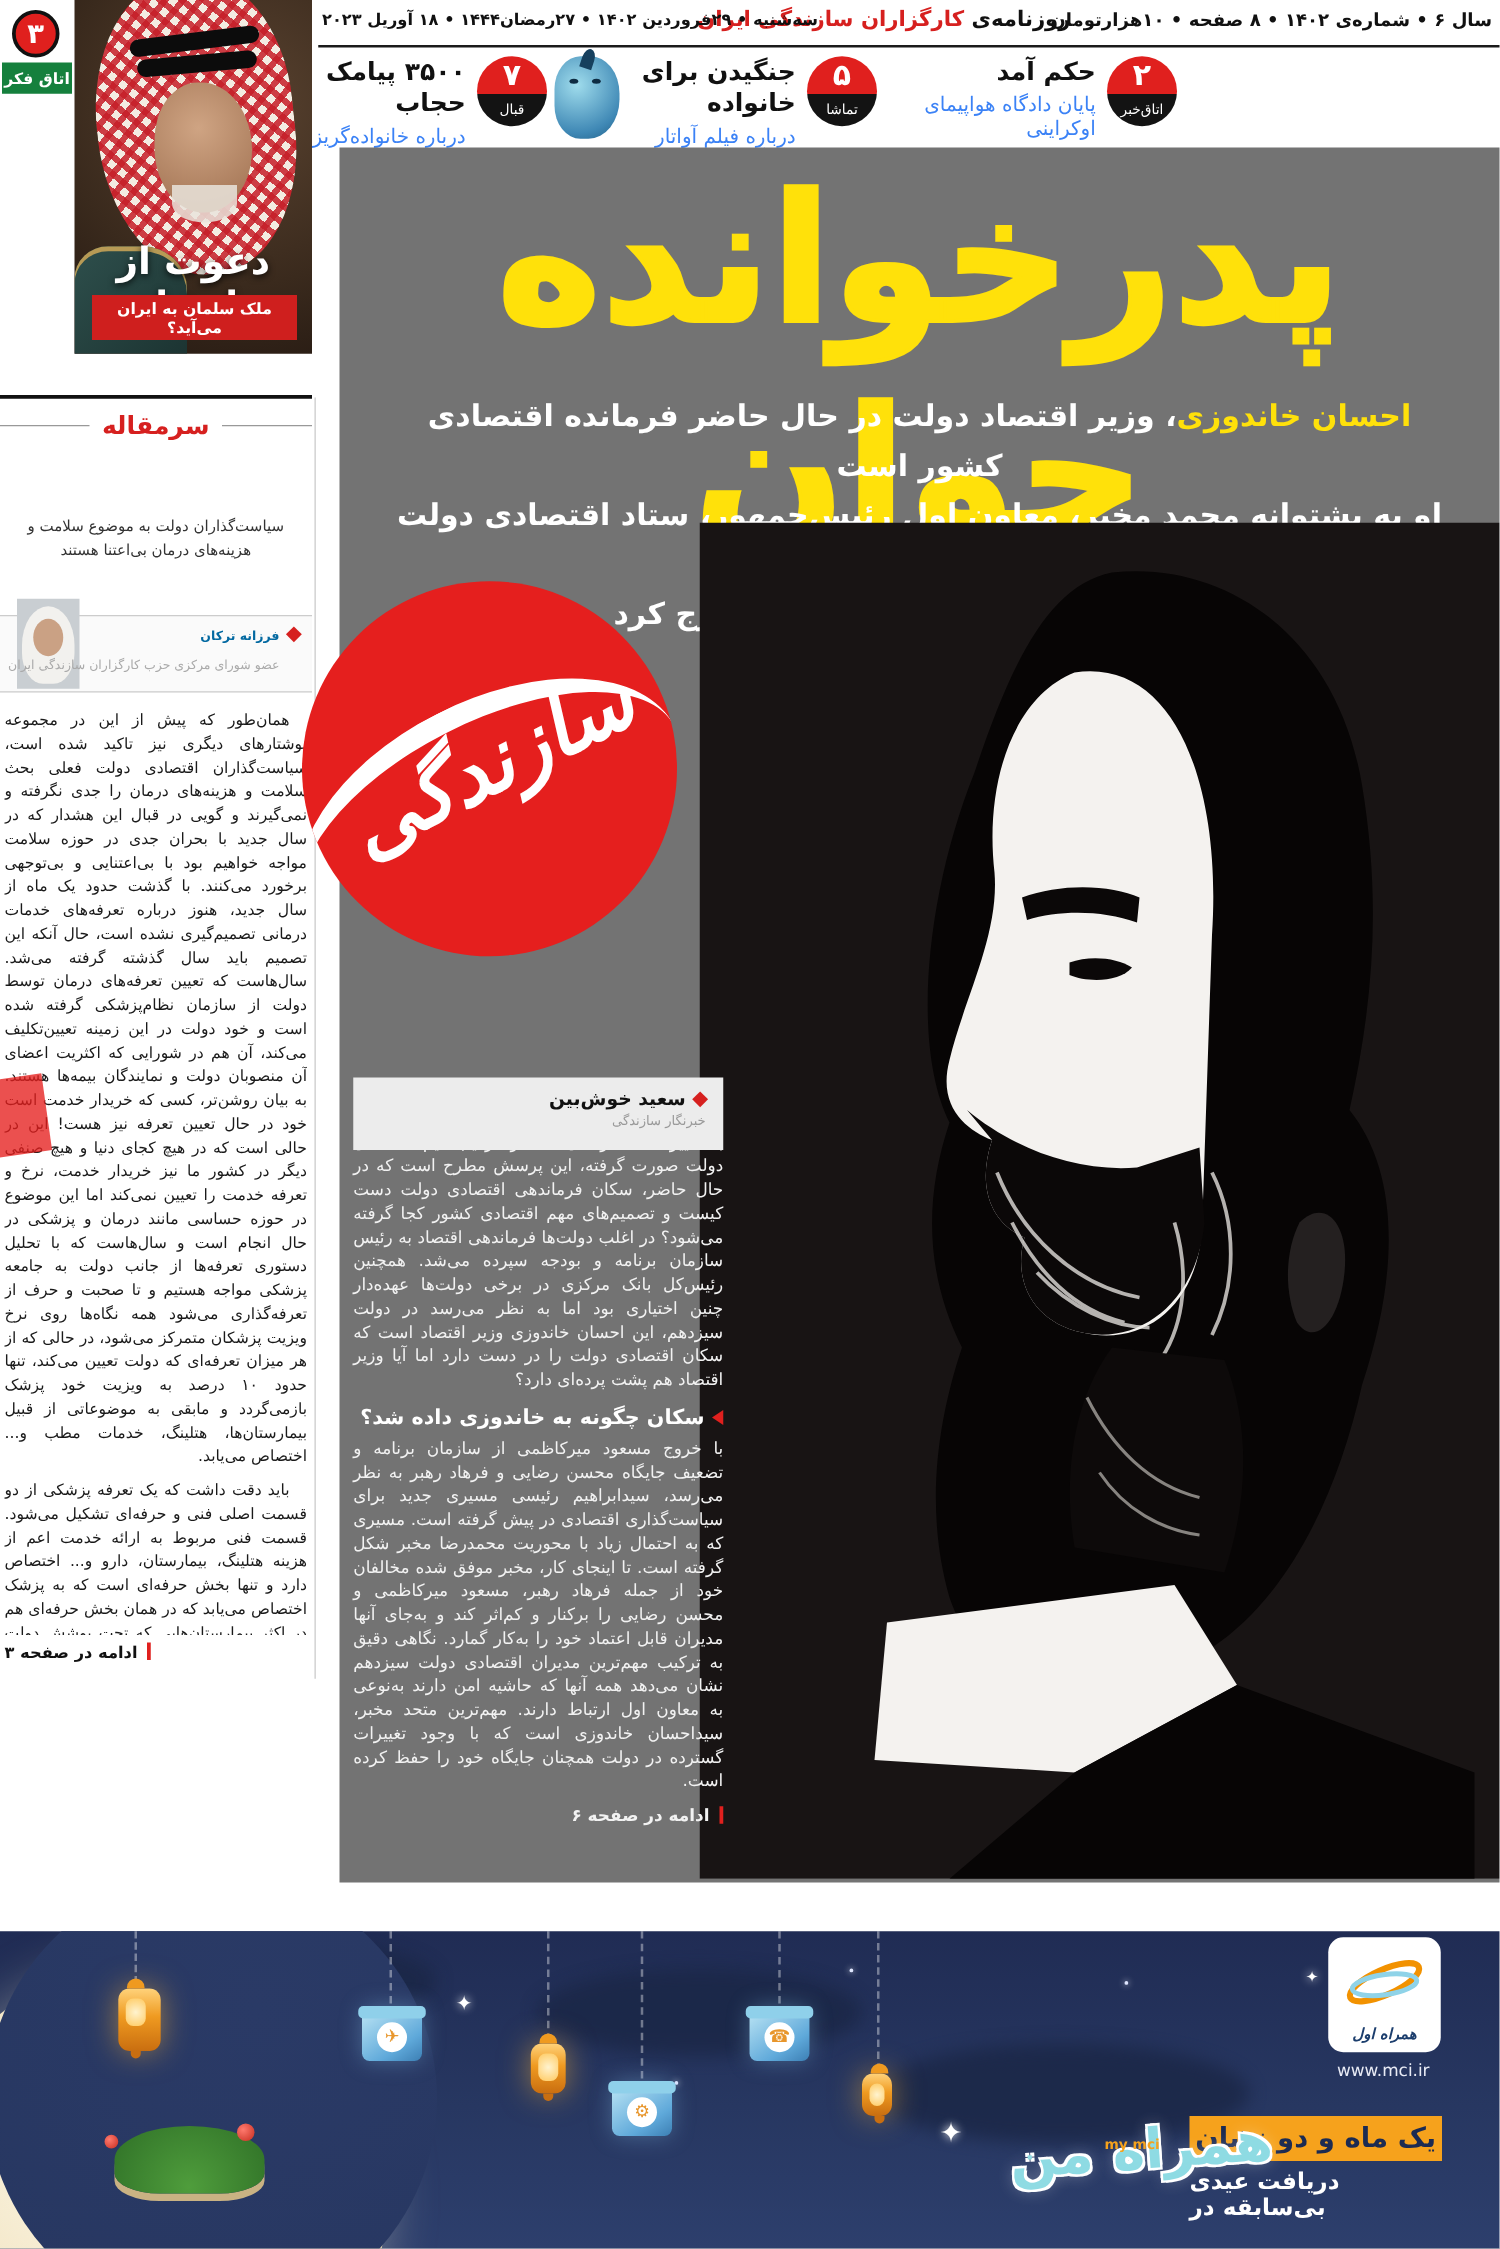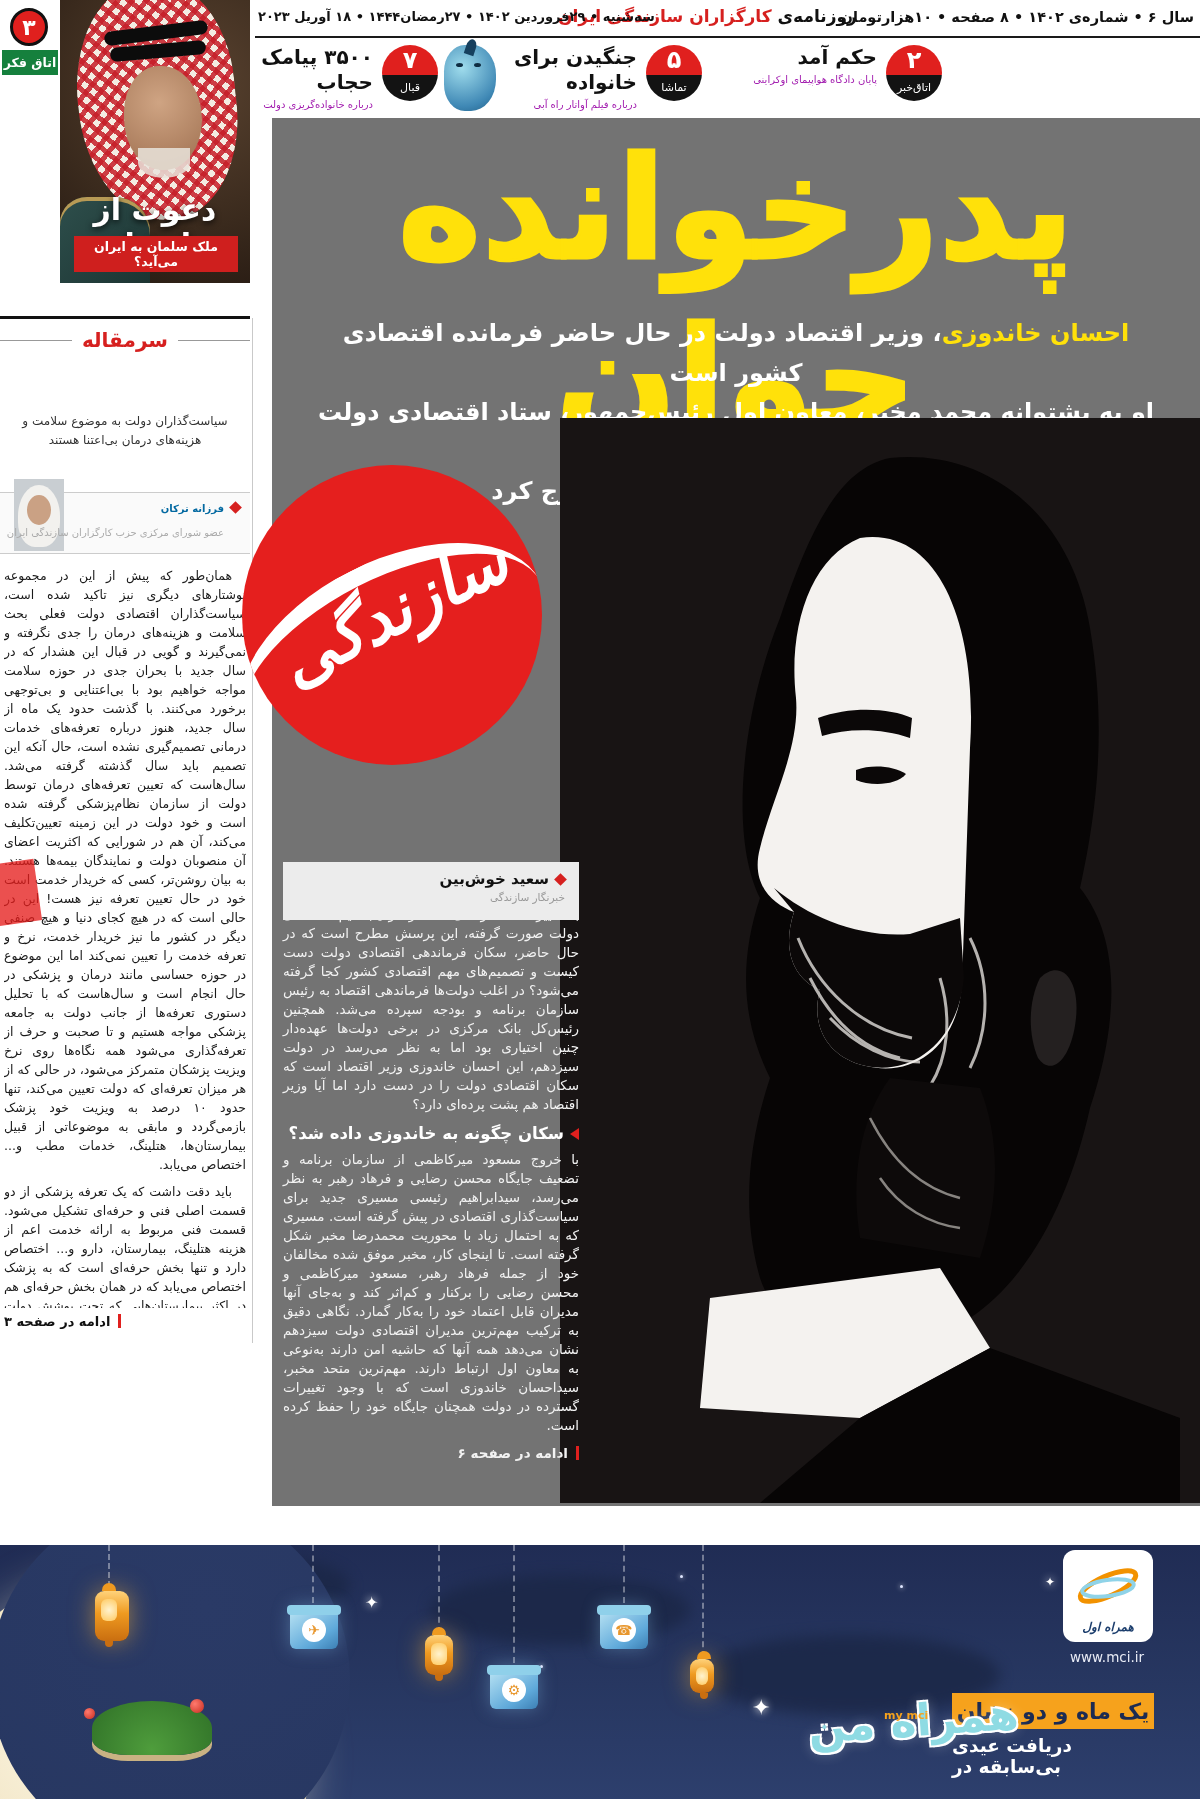--- a/index.html
+++ b/index.html
@@ -17,21 +17,21 @@
   .mh-rule    { position:absolute; top:36px; left:255px;  right:0; height:2px; background:#1a1a1a; }
 
   
   .idx-item { position:absolute; top:45px; height:66px; display:flex; gap:9px; align-items:flex-start; }
   .idx-circle { width:56px; height:56px; border-radius:50%; flex:0 0 56px;
     background:linear-gradient(180deg,#e0201e 0 54%,#131313 54% 100%);
     position:relative; }
   .idx-num   { position:absolute; top:1px; left:0; right:0; text-align:center; color:#fff; font-size:24px; font-weight:bold; }
   .idx-label { position:absolute; bottom:7px; left:0; right:0; text-align:center; color:#fff; font-size:11px; }
   .idx-title { font-size:20px; font-weight:bold; color:#111; line-height:1.25; }
-  .idx-sub   { font-size:10px; color:#a21caf; margin-top:4px; }
+  .idx-sub   { font-size:16px; color:#3b82f6; margin-top:4px; }
   .avatar-thumb { position:absolute; top:0; left:-2px; width:52px; height:66px;
     background:radial-gradient(circle at 35% 35%, #9fdcec, #3f88b5 70%, #205e86);
     border-radius:40% 45% 48% 40%; }
   .avatar-thumb:before { content:""; position:absolute; top:18px; left:12px; width:7px; height:4px; background:#0e2c42; border-radius:50%; box-shadow:18px 0 0 #0e2c42; }
   .avatar-thumb:after  { content:""; position:absolute; top:-6px; left:22px; width:10px; height:16px; background:#16405e; border-radius:50% 50% 0 0; transform:rotate(18deg); }
 
   
   .salman { position:absolute; top:0; left:0; width:250px; height:300px; background:#fff; }
   .sal-photo { position:absolute; top:0; left:60px; right:0; height:283px;
     background:radial-gradient(circle at 70% 30%, #5a4330, #3a2a1d 60%, #241811); overflow:hidden; }

